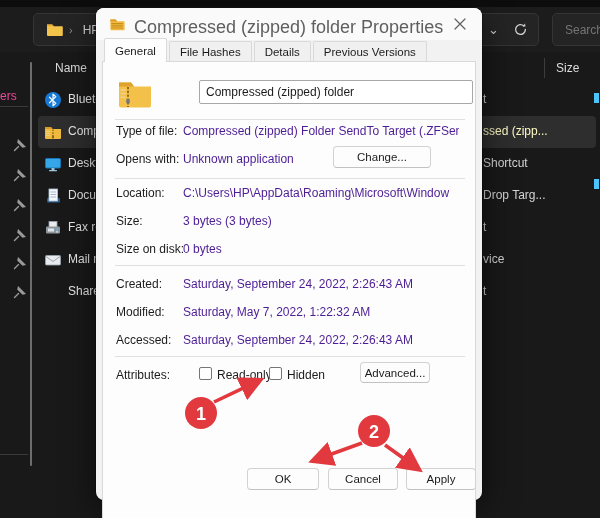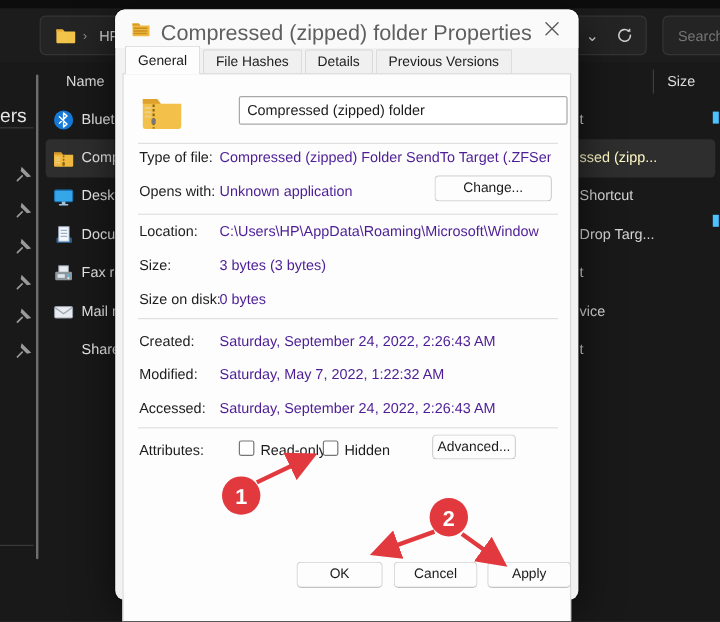--- a/index.html
+++ b/index.html
@@ -15,21 +15,21 @@
   .addr-box .chev { color:#8f8f8f; font-size:11px; padding:0 6px; }
   .addr-right { position:absolute; right:10px; top:0; height:100%; display:flex; align-items:center; gap:14px; color:#cfcfcf; }
   .search-box { position:absolute; left:552px; top:13px; width:70px; height:33px; background:#242424; border:1px solid #353535; border-radius:5px; display:flex; align-items:center; }
   .search-box input { background:transparent; border:none; outline:none; color:#b4b4b4; font-size:12px; padding-left:12px; width:100%; font-family:inherit; }
 
   .col-headers { position:absolute; left:0; top:52px; width:600px; height:30px; color:#dcdcdc; font-size:12px; }
   .col-name { position:absolute; left:55px; top:9px; }
   .col-size { position:absolute; left:556px; top:9px; }
   .col-sep { position:absolute; left:544px; top:6px; width:1px; height:20px; background:#3d3d3d; }
 
-  .sidebar-frag { position:absolute; left:0px; top:89px; color:#e5e5e5; font-size:16px; }
+  .sidebar-frag { position:absolute; left:0px; top:89px; color:#ec4899; font-size:12px; }
   .side-div1 { position:absolute; left:0; top:106px; width:28px; height:1px; background:#3a3a3a; }
   .side-div2 { position:absolute; left:0; top:454px; width:28px; height:1px; background:#3a3a3a; }
   .side-scroll { position:absolute; left:30px; top:62px; width:2px; height:404px; background:#6e6e6e; border-radius:2px; }
   .pin { position:absolute; left:13px; width:14px; height:14px; }
 
   .filelist { position:absolute; left:38px; top:84px; width:562px; }
   .frow { position:relative; width:558px; height:32px; border-radius:4px; }
   .frow.selected { background:#2e2e2e; }
   .frow .ficon { position:absolute; left:6px; top:7px; width:18px; height:18px; }
   .frow .fname { position:absolute; left:30px; top:8px; font-size:12px; color:#e8e8e8; white-space:nowrap; }
@@ -239,21 +239,21 @@
       </span>
       <input class="name-input" value="Compressed (zipped) folder" style="">
 
       <div class="sep" style="top:57px"></div>
 
       <span class="flabel" style="top:62px">Type of file:</span>
       <span class="fvalue" style="top:62px">Compressed (zipped) Folder SendTo Target (.ZFSen</span>
 
       <span class="flabel" style="top:90px">Opens with:</span>
       <span class="fvalue" style="top:90px; max-width:130px">Unknown application</span>
-      <button class="btn" style="left:230px; top:84px; width:98px; height:22px;margin-left:29px;">Change...</button>
+      <button class="btn" style="left:230px; top:84px; width:98px; height:22px;">Change...</button>
 
       <div class="sep" style="top:116px"></div>
 
       <span class="flabel" style="top:124px">Location:</span>
       <span class="fvalue" style="top:124px">C:\Users\HP\AppData\Roaming\Microsoft\Window</span>
 
       <span class="flabel" style="top:152px">Size:</span>
       <span class="fvalue" style="top:152px">3 bytes (3 bytes)</span>
 
       <span class="flabel" style="top:180px">Size on disk:</span>

